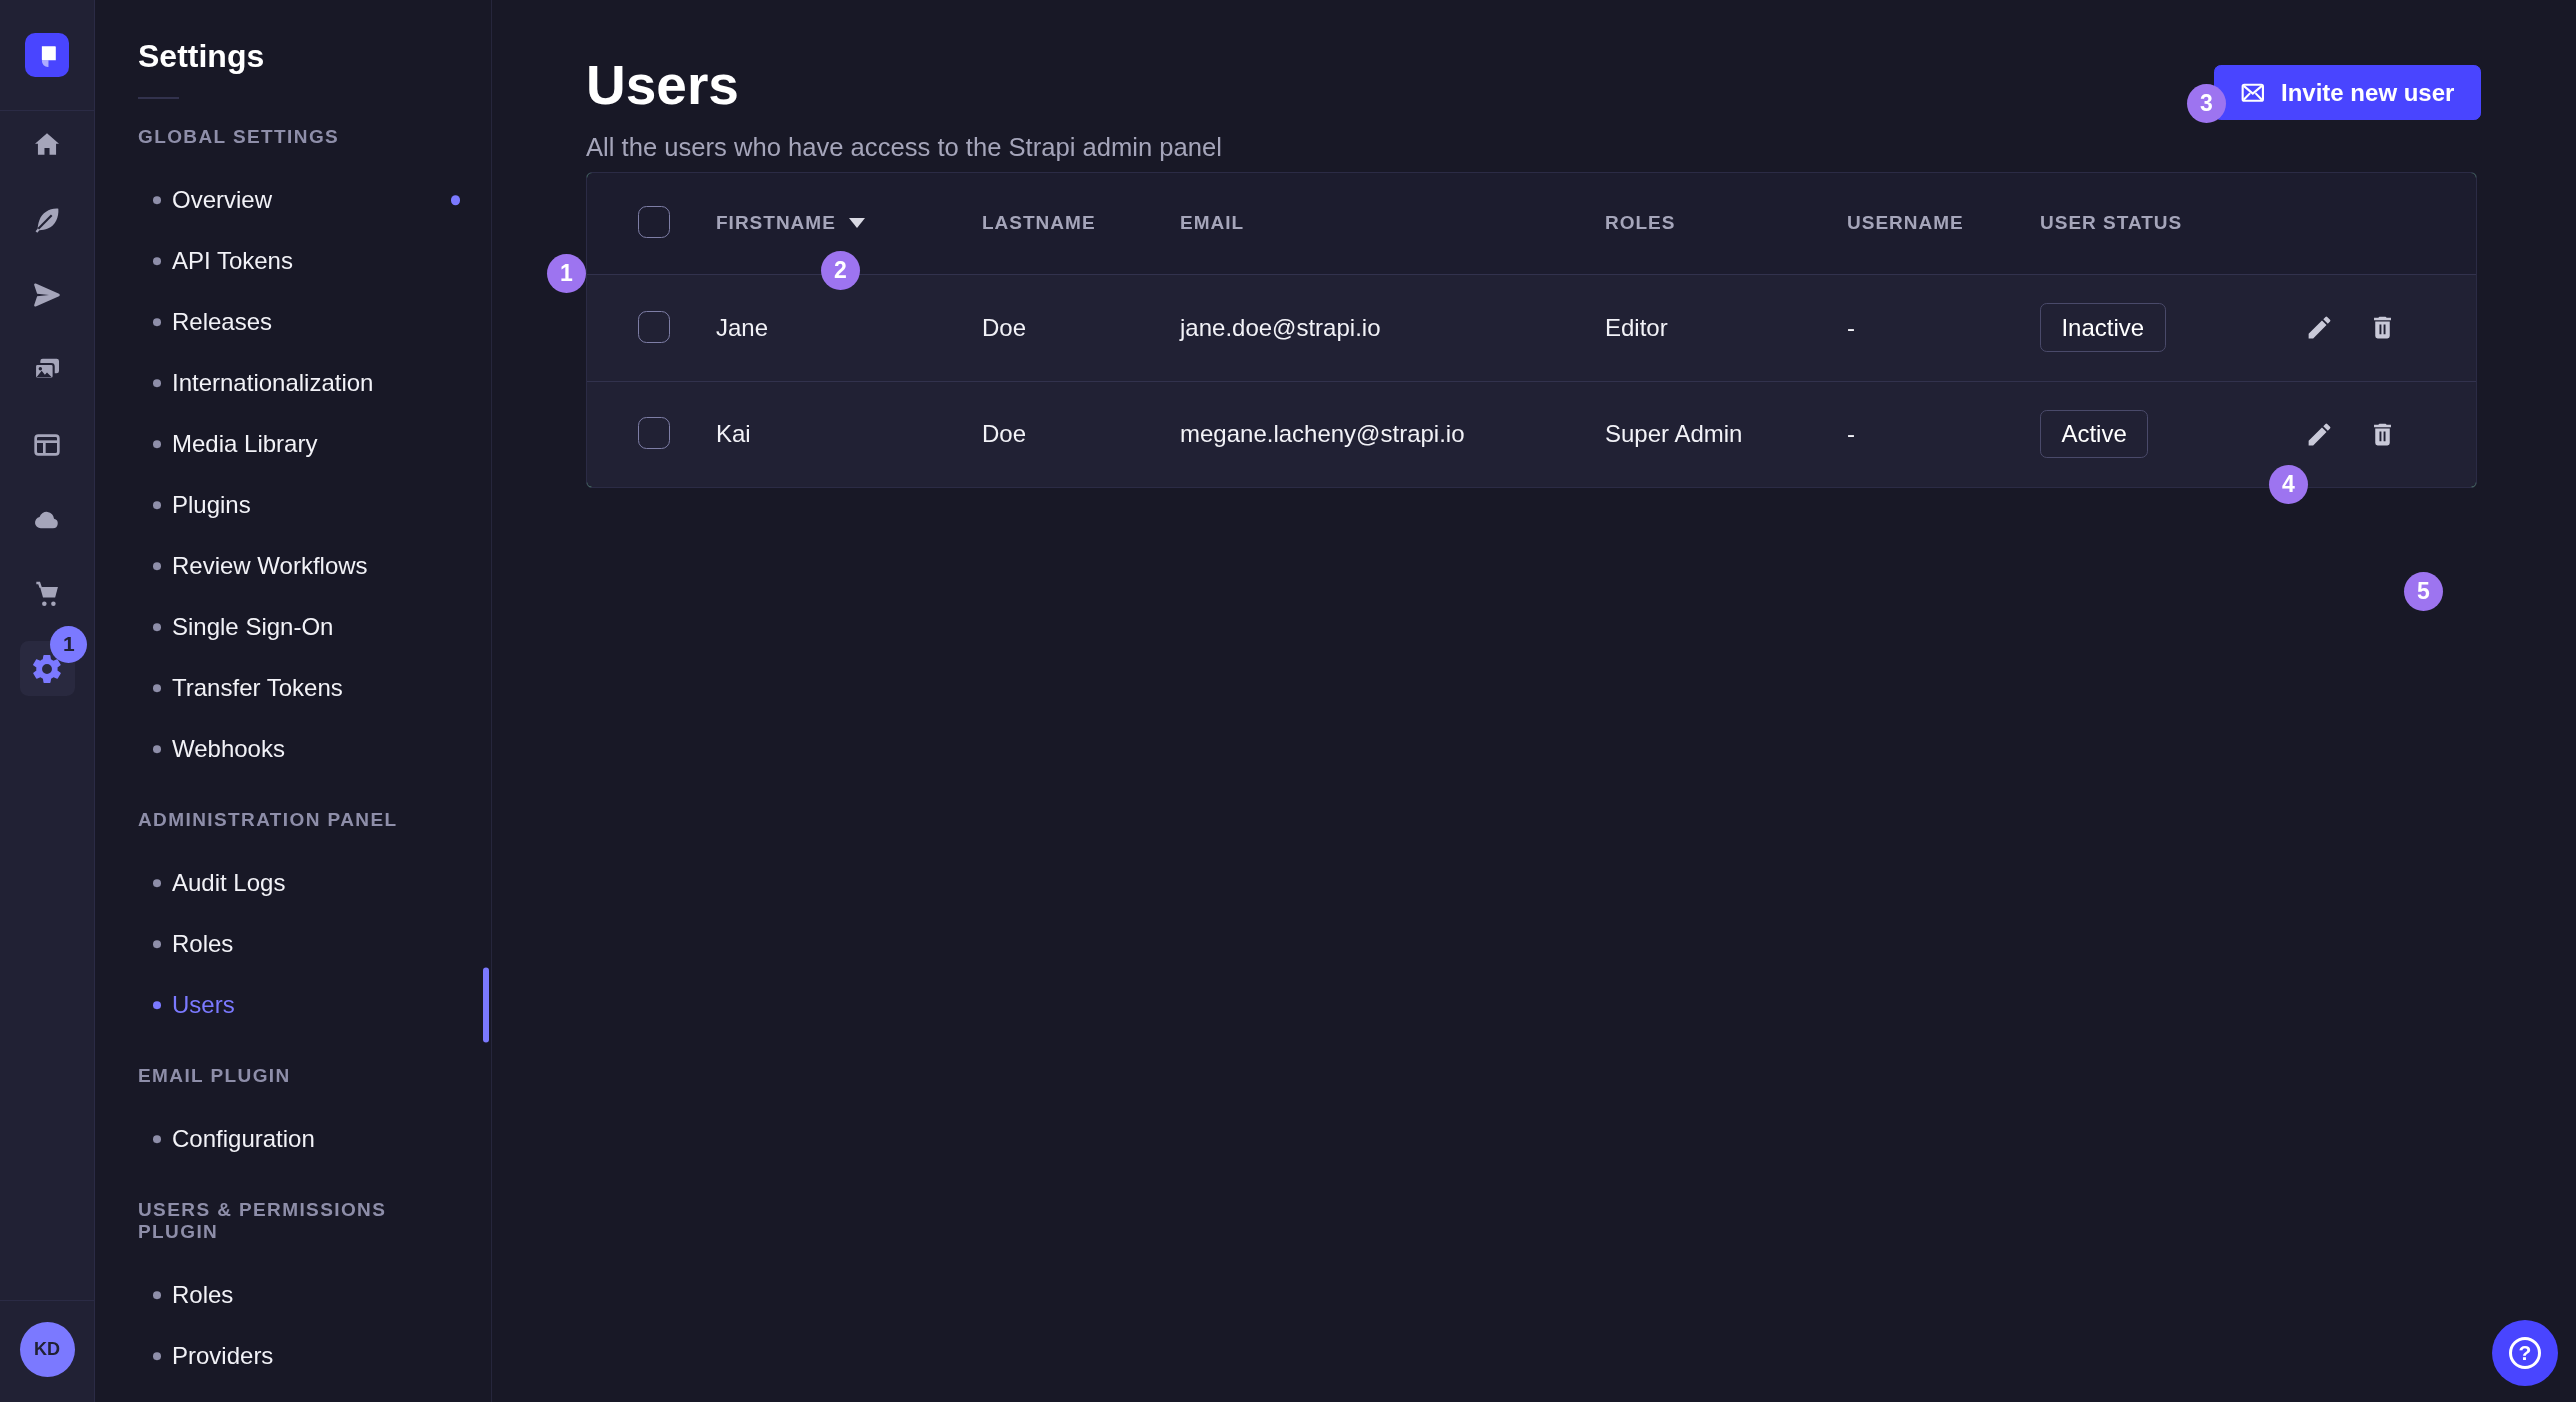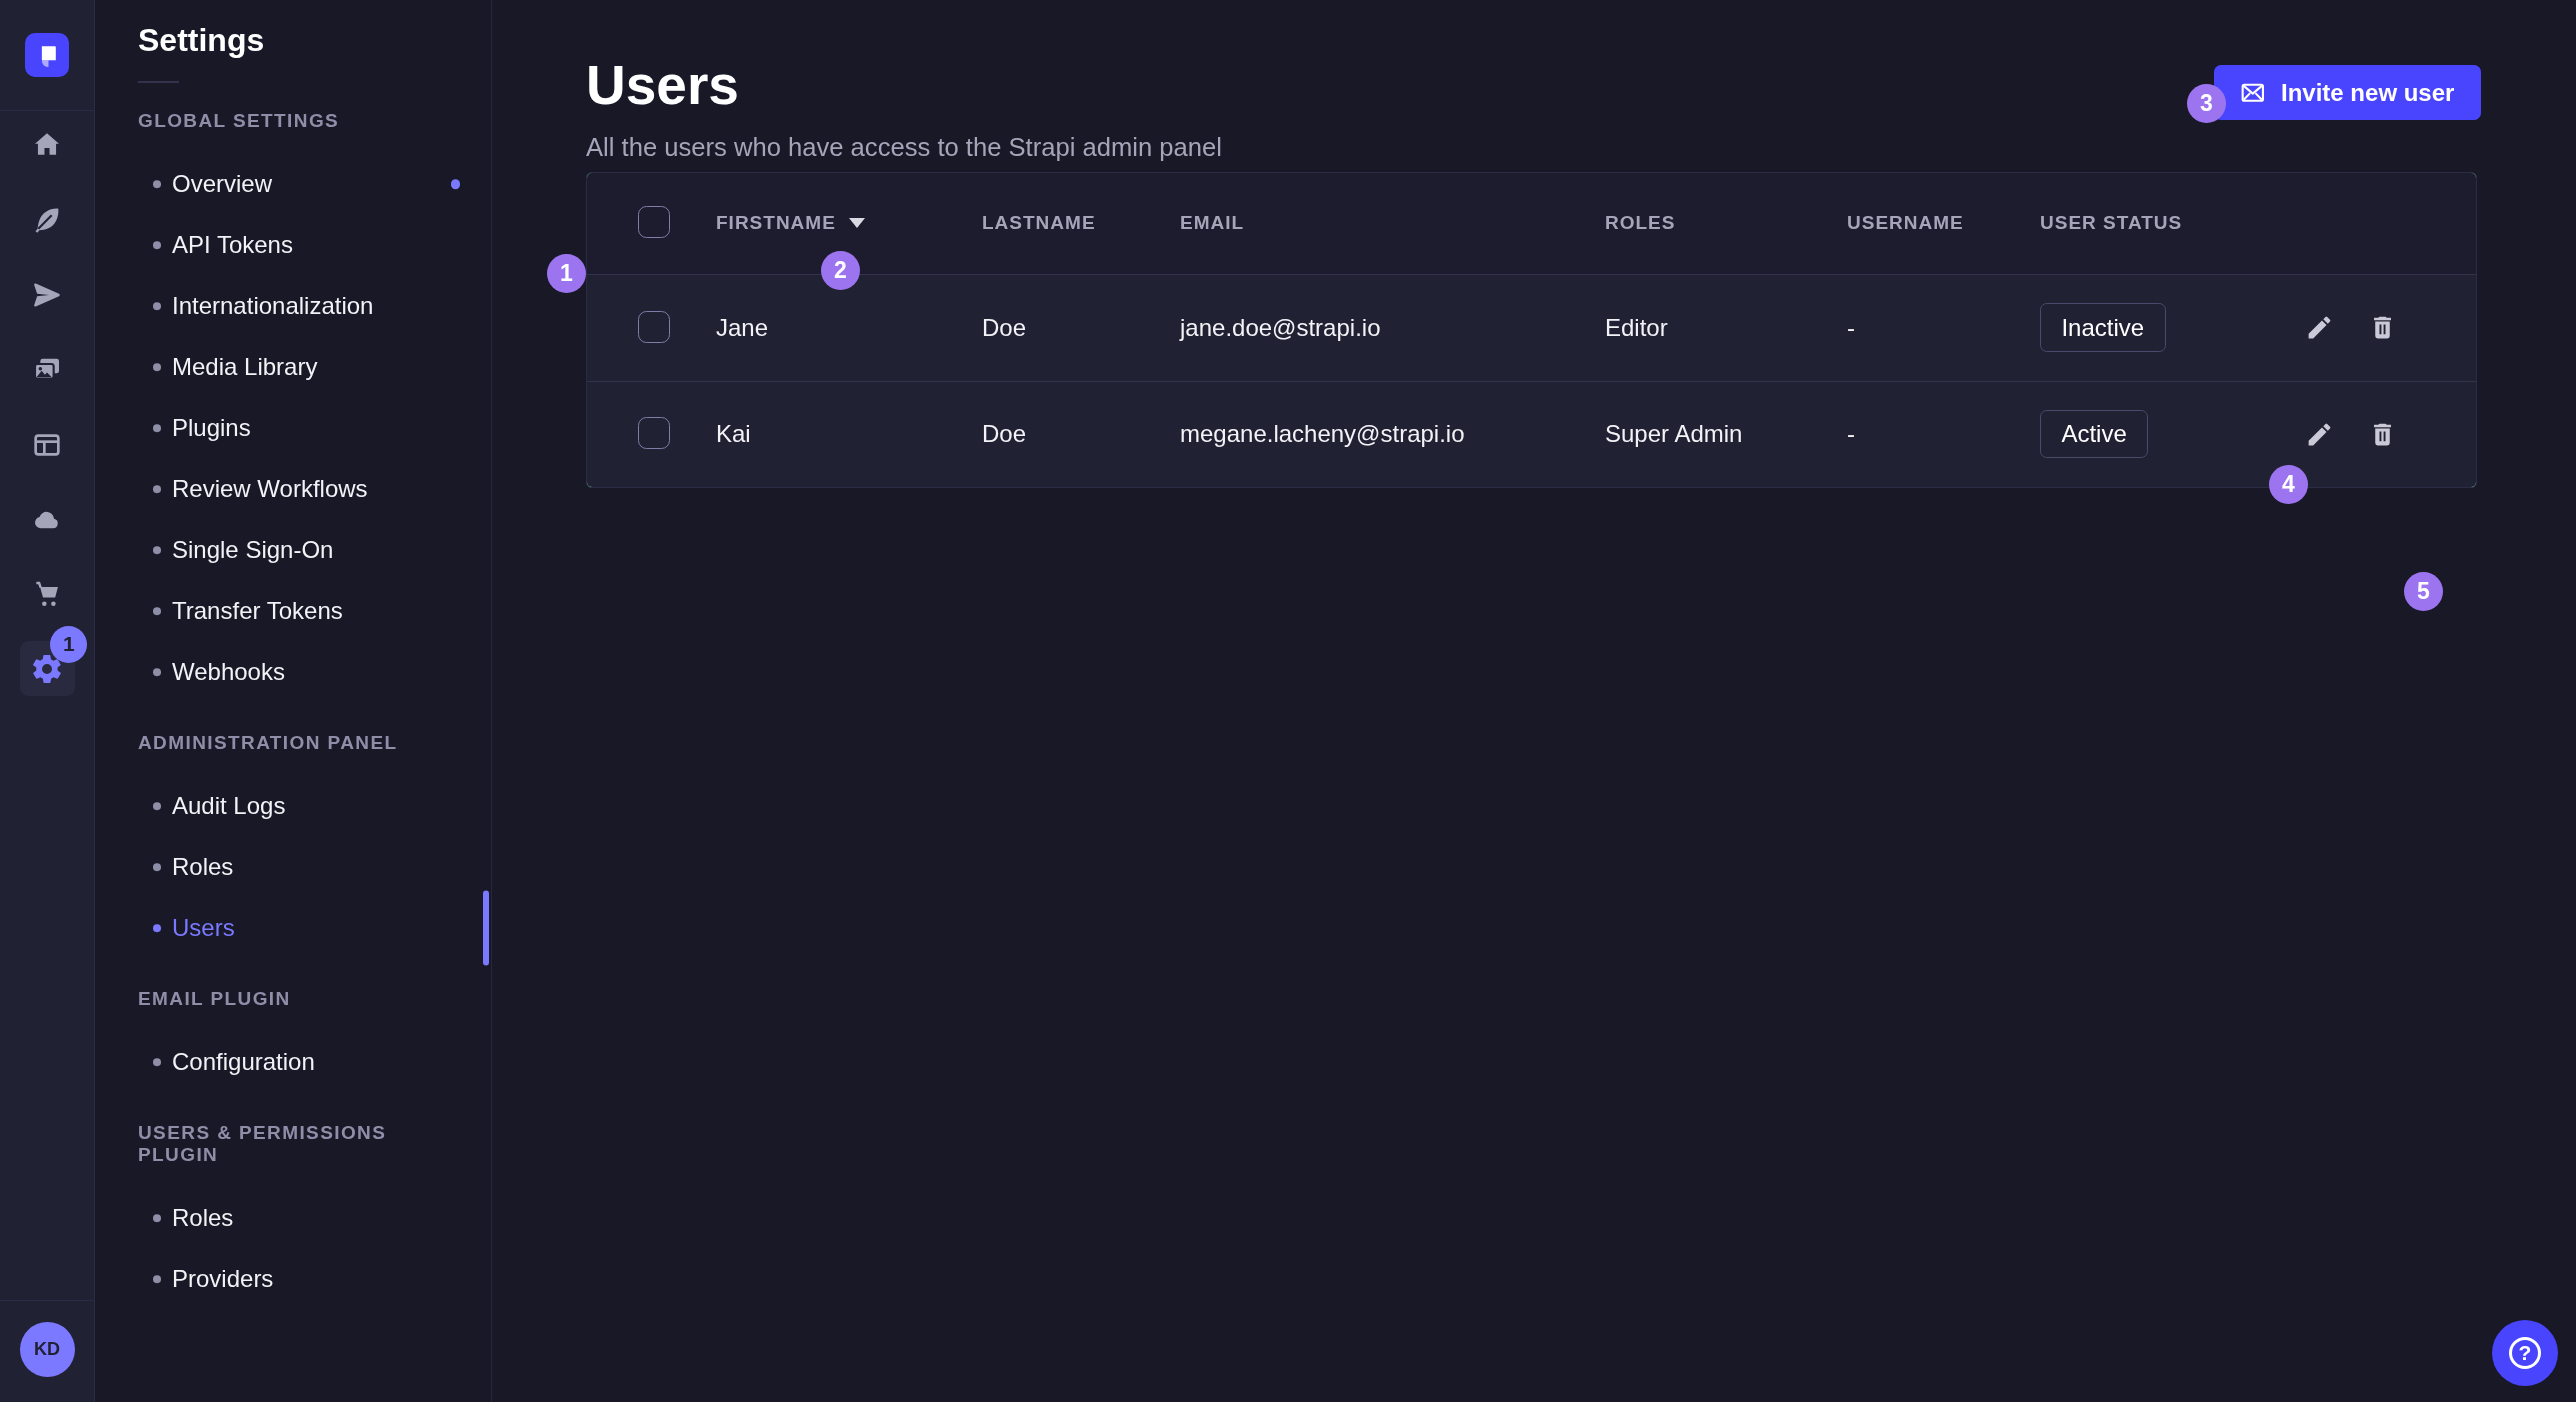--- a/index.html
+++ b/index.html
@@ -34,21 +34,21 @@
   }
   .rail-bottom { margin-top:auto; width:100%; border-top:0.9px solid #2b2b45; display:flex; justify-content:center; padding:21px 0 25px; }
   .avatar {
     width:55px; height:55px; border-radius:50%; background:#7b79ff; color:#212134;
     font-size:18px; font-weight:700; display:flex; align-items:center; justify-content:center; cursor:pointer;
   }
 
   
   .subnav {
     width:397px; height:100%; background:#181826; border-right:0.9px solid #26263c;
-    padding-top:22px; flex-shrink:0; overflow:hidden;
+    padding-top:38px; flex-shrink:0; overflow:hidden;
   }
   .subnav-title { font-size:32px; font-weight:700; color:#ffffff; padding:0 43px; }
   .subnav-divider { width:41px; height:1.7px; background:#32324d; margin:22px 0 0 43px; }
   .snav-section-title {
     font-size:19px; font-weight:700; letter-spacing:1.4px; color:#8e8ea9;
     padding:0 43px; margin:29px 0 22px;
   }
   .snav-section-title.first { margin-top:27px; }
   .snav-item {
     position:relative; height:61px; display:flex; align-items:center;
@@ -221,20 +221,23 @@
     <div class="subnav-title">Settings</div>
     <div class="subnav-divider"></div>
 
     <div class="snav-section-title first">GLOBAL SETTINGS</div>
     <div class="snav-item">
       <span>Overview</span>
       <span class="notif-dot"></span>
     </div>
     <div class="snav-item">
         <span>API Tokens</span>
+      </div>
+    <div class="snav-item">
+        <span>Releases</span>
       </div>
     <div class="snav-item">
         <span>Internationalization</span>
       </div>
     <div class="snav-item">
         <span>Media Library</span>
       </div>
     <div class="snav-item">
         <span>Plugins</span>
       </div>

